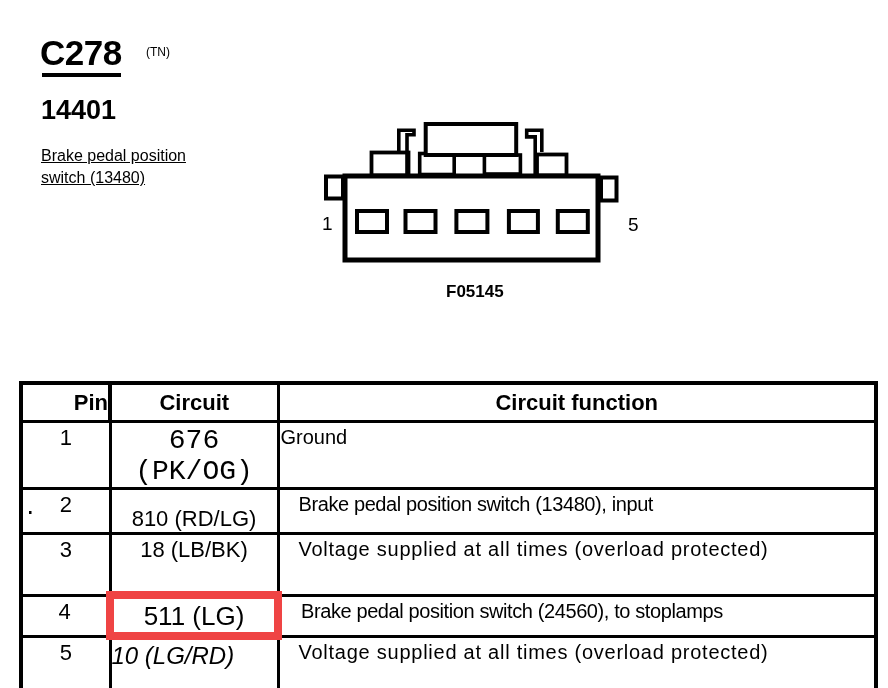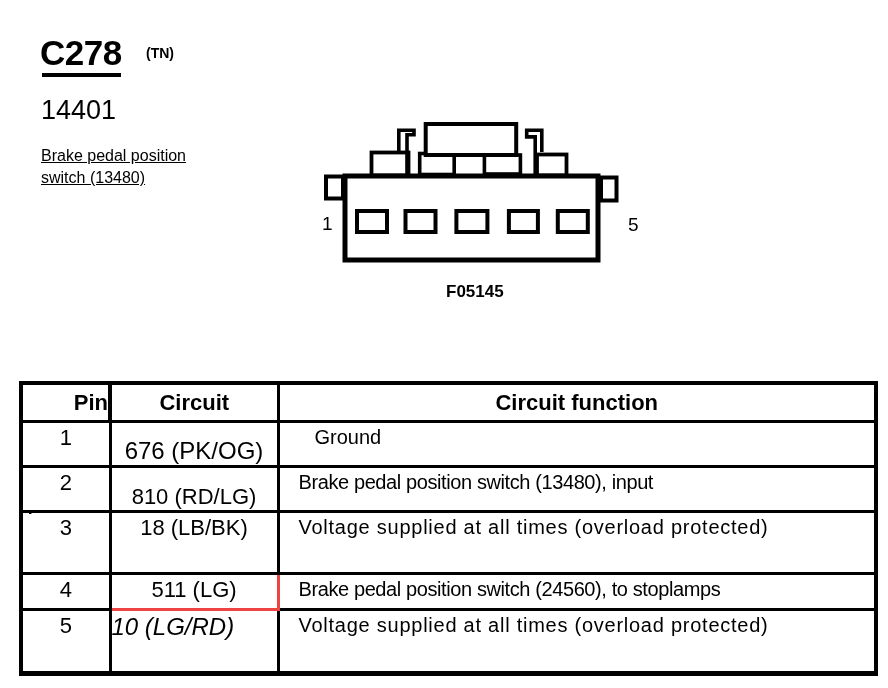--- a/index.html
+++ b/index.html
@@ -9,23 +9,23 @@
   table{border-collapse:collapse;table-layout:fixed;}
   td,th{padding:0;}
 </style>
 </head>
 <body>
 
 <div class="abs" style="left:40px;top:33px;font-size:35px;font-weight:bold;letter-spacing:-0.5px;">C278</div>
 
 <div class="abs" style="left:42px;top:72.5px;width:79px;height:4px;background:#000;"></div>
 
-<div class="abs" style="left:146px;top:45px;font-size:14px;font-weight:bold;">(TN)</div>
+<div class="abs" style="left:146px;top:45px;font-size:12px;">(TN)</div>
 
-<div class="abs" style="left:41px;top:95px;font-size:27px;font-weight:normal;">14401</div>
+<div class="abs" style="left:41px;top:95px;font-size:27px;font-weight:bold;">14401</div>
 
 <div class="abs" style="left:41px;top:145px;font-size:16px;line-height:22px;width:170px;text-decoration:underline;">Brake pedal position switch (13480)</div>
 
 <svg class="abs" style="left:0;top:0;" width="888" height="688" viewBox="0 0 888 688">
 
   <rect x="419.7" y="153.5" width="34.5" height="21" fill="#fff" stroke="#000" stroke-width="3.6"></rect>
 
   <rect x="484.4" y="155" width="36" height="19" fill="#fff" stroke="#000" stroke-width="3.6"></rect>
 
   <rect x="425.7" y="124" width="90.5" height="31" fill="#fff" stroke="#000" stroke-width="4"></rect>
@@ -72,39 +72,39 @@
 
   <tbody>
       <tr style="height:38px;">
     <td style="border:4px solid #000;border-bottom:3px solid #000;text-align:right;vertical-align:middle;padding-top:2px;font-weight:bold;font-size:22px;">Pin</td>
     <td style="border:3px solid #000;border-top-width:4px;text-align:center;vertical-align:middle;padding-top:2px;font-weight:bold;font-size:22px;">Circuit</td>
     <td style="border:3px solid #000;border-top-width:4px;border-right-width:4px;text-align:center;vertical-align:middle;padding-top:2px;font-weight:bold;font-size:22px;">Circuit function</td>
   </tr>
 
   <tr style="height:37px;">
     <td style="border:3px solid #000;border-left-width:4px;text-align:center;vertical-align:top;padding-top:2px;font-size:22px;">1</td>
-    <td style="border:3px solid #000;text-align:center;vertical-align:top;padding-top:14px;font-size:24px;">676 (PK/OG)</td>
-    <td style="border:3px solid #000;border-right-width:4px;vertical-align:top;padding-top:3px;padding-left:35px;">Ground</td>
+    <td style="border:3px solid #000;text-align:center;vertical-align:top;padding-top:2px;font-size:28px;font-family:Liberation Mono, monospace;">676 (PK/OG)</td>
+    <td style="border:3px solid #000;border-right-width:4px;vertical-align:top;padding-top:3px;padding-left:1px;">Ground</td>
   </tr>
 
   <tr style="height:36px;">
     <td style="border:3px solid #000;border-left-width:4px;text-align:center;vertical-align:top;padding-top:2px;font-size:22px;">2</td>
     <td style="border:3px solid #000;text-align:center;vertical-align:top;padding-top:16px;font-size:22px;">810 (RD/LG)</td>
     <td style="border:3px solid #000;border-right-width:4px;vertical-align:top;padding-top:3px;padding-left:19px;letter-spacing:-0.4px;">Brake pedal position switch (13480), input</td>
   </tr>
 
   <tr style="height:62px;">
     <td style="border:3px solid #000;border-left-width:4px;text-align:center;vertical-align:top;padding-top:2px;font-size:22px;">3</td>
     <td style="border:3px solid #000;text-align:center;vertical-align:top;padding-top:2px;font-size:22px;">18 (LB/BK)</td>
     <td style="border:3px solid #000;border-right-width:4px;vertical-align:top;padding-top:3px;padding-left:19px;letter-spacing:0.75px;">Voltage supplied at all times (overload protected)</td>
   </tr>
 
   <tr style="height:36px;">
     <td style="border:3px solid #000;border-left-width:4px;text-align:center;vertical-align:top;padding-top:2px;font-size:22px;">4</td>
-    <td style="border:3px solid #ef4444;text-align:center;vertical-align:top;padding-top:2px;font-size:22px;">511 (LG)</td>
+    <td style="border:8px solid #ef4444;text-align:center;vertical-align:top;padding-top:2px;font-size:26px;">511 (LG)</td>
     <td style="border:3px solid #000;border-right-width:4px;vertical-align:top;padding-top:3px;padding-left:19px;letter-spacing:-0.4px;">Brake pedal position switch (24560), to stoplamps</td>
   </tr>
 
   <tr style="height:64px;">
     <td style="border:3px solid #000;border-left-width:4px;border-bottom-width:5px;text-align:center;vertical-align:top;padding-top:2px;font-size:22px;">5</td>
     <td style="border:3px solid #000;border-bottom-width:5px;text-align:left;vertical-align:top;padding-top:2px;font-size:24px;font-style:italic;">10 (LG/RD)</td>
     <td style="border:3px solid #000;border-right-width:4px;border-bottom-width:5px;vertical-align:top;padding-top:3px;padding-left:19px;letter-spacing:0.75px;">Voltage supplied at all times (overload protected)</td>
   </tr>
 </tbody>
   </table>

